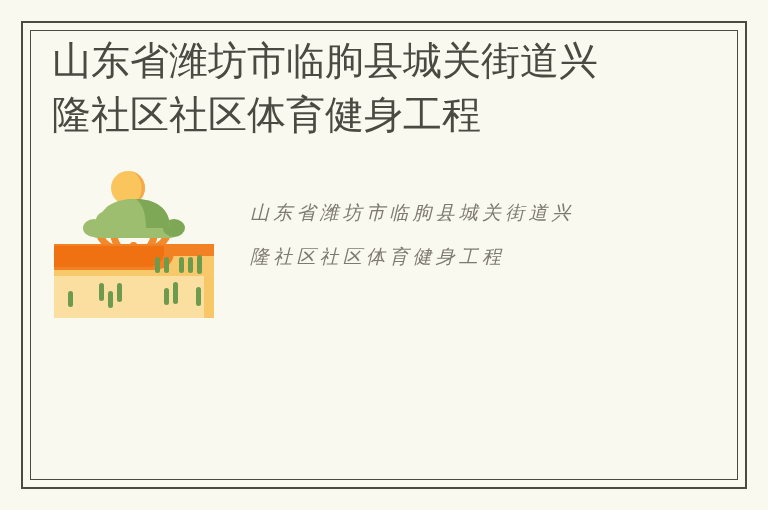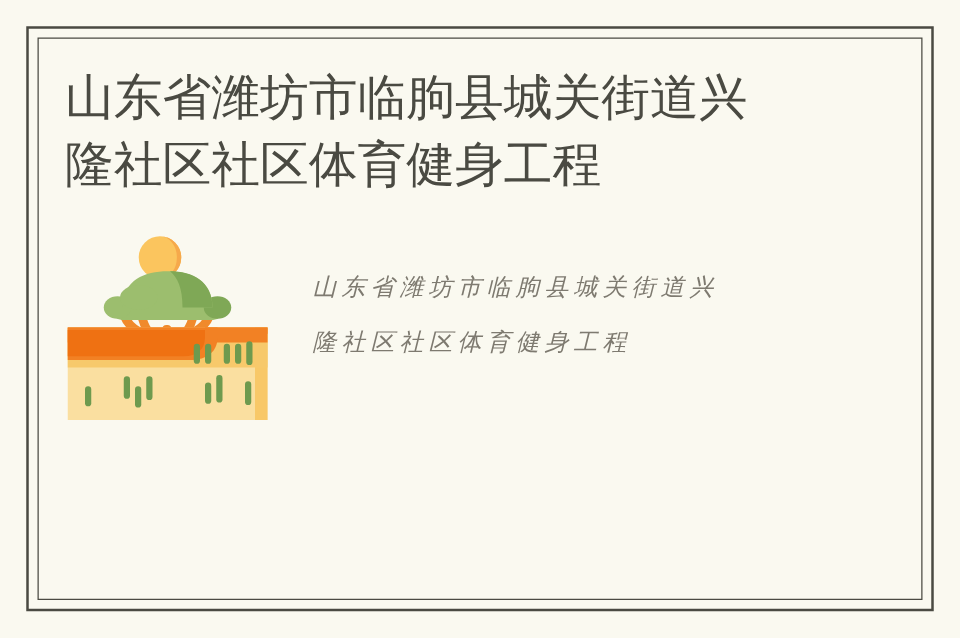--- a/index.html
+++ b/index.html
@@ -44,21 +44,21 @@
   }
 
   
   #content {
     position: absolute;
     left: 30px;
     top: 30px;
     right: 30px;
     bottom: 30px;
     box-sizing: border-box;
-    padding: 22px 0 0 22px;
+    padding: 4px 0 0 22px;
   }
 
   #page-title {
     font-size: 39px;
     line-height: 54px;
     color: #4A4A42;
     letter-spacing: 0px;
     font-weight: 400;
     width: 600px;
     margin: 0;

